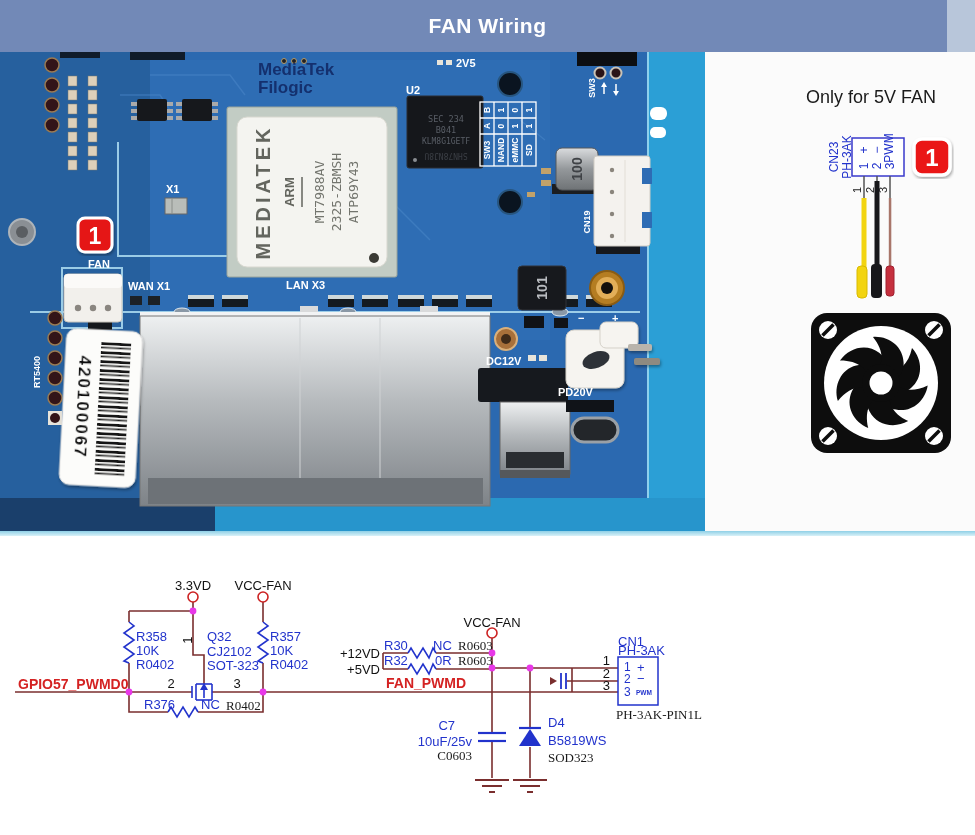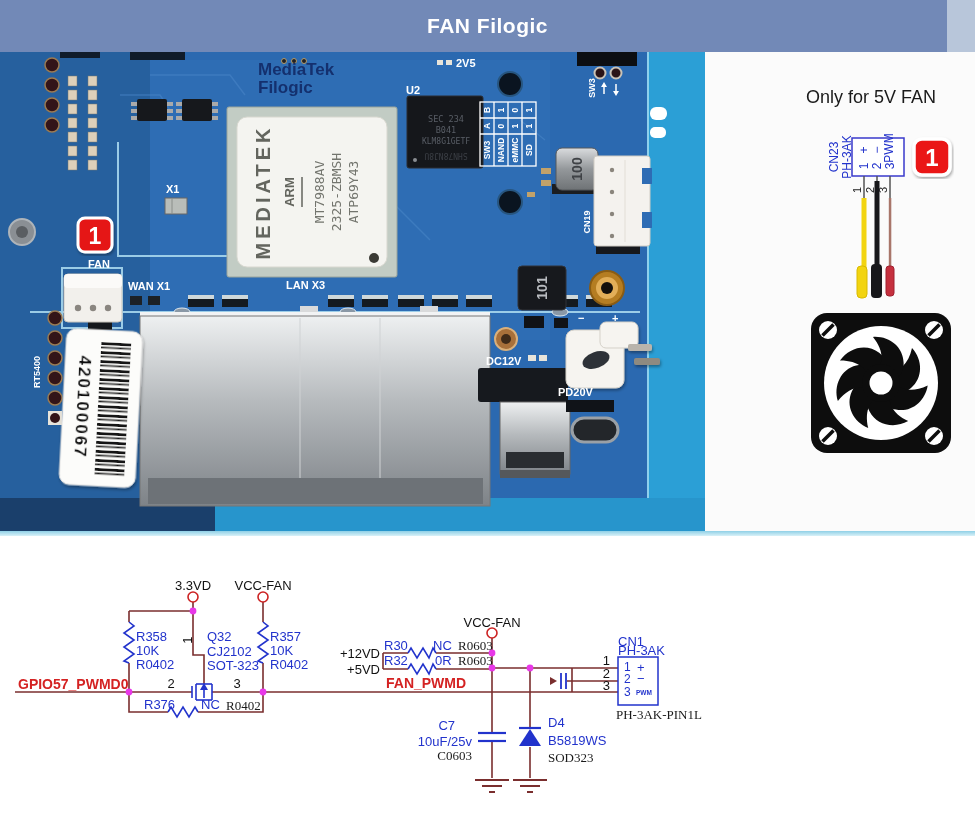--- a/index.html
+++ b/index.html
@@ -25,21 +25,21 @@
   .wts{fill:#fff;font:bold 9px "Liberation Sans",sans-serif;}
   .chip{fill:#63655e;}
   .mono{font-family:"DejaVu Sans Mono",monospace;}
 </style>
 </head>
 <body>
 
 <div class="stage">
 
   <header class="titlebar">
-    <span class="tt">FAN Filogic</span>
+    <span class="tt">FAN Wiring</span>
     <span class="titlebar-corner"></span>
   </header>
 
   <div class="photo">
   <svg width="705" height="479" viewBox="0 52 705 479">
     <defs>
       <linearGradient id="metalV" x1="0" y1="0" x2="0" y2="1">
         <stop offset="0" stop-color="#eef0f1"></stop>
             <stop offset=".45" stop-color="#b6babd"></stop>
         <stop offset="1" stop-color="#7e8388"></stop>

